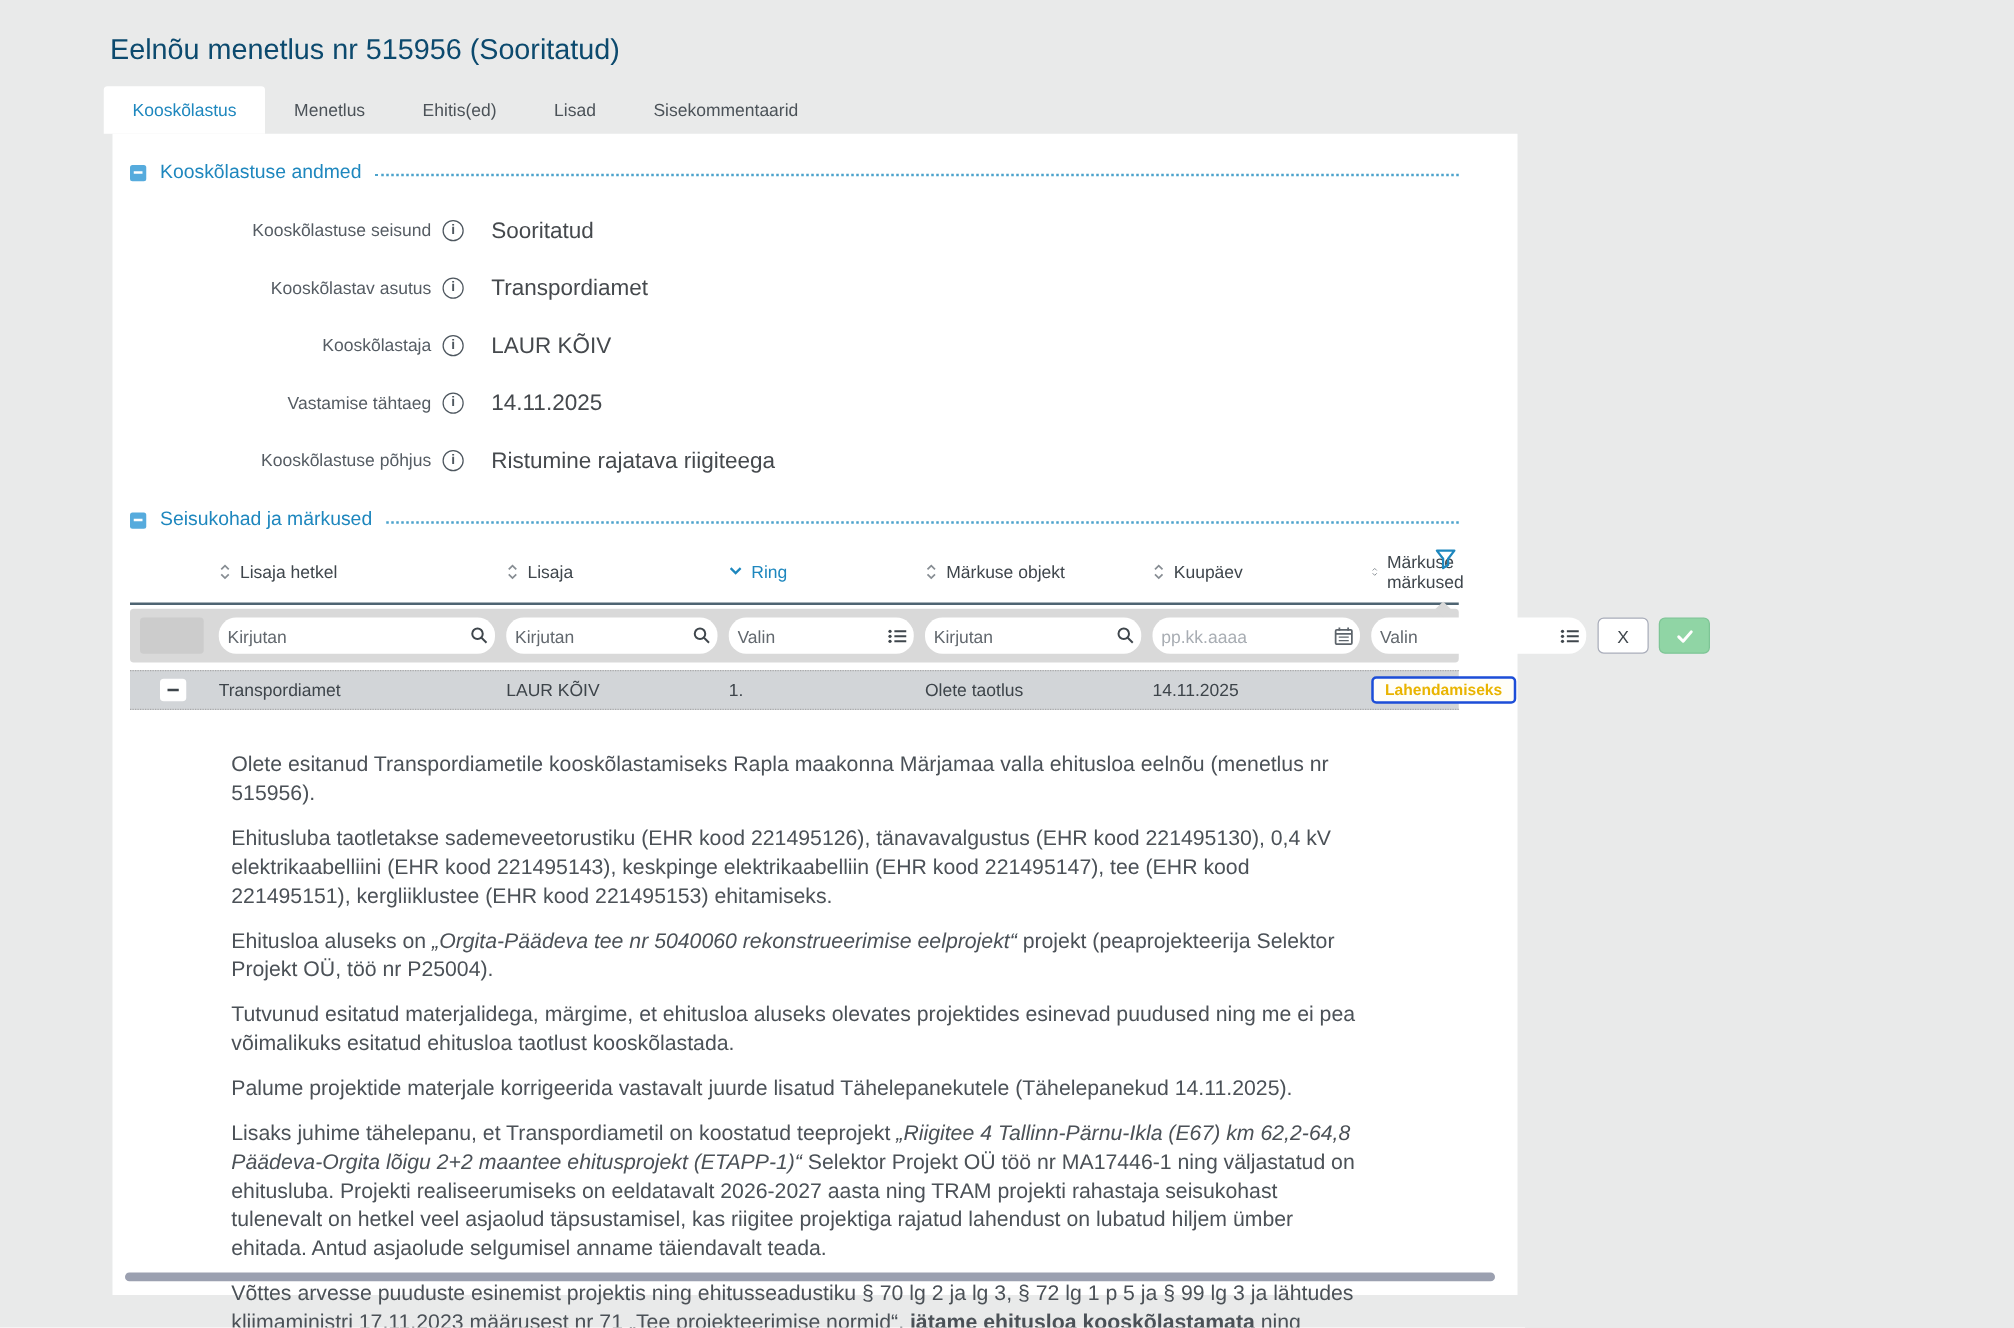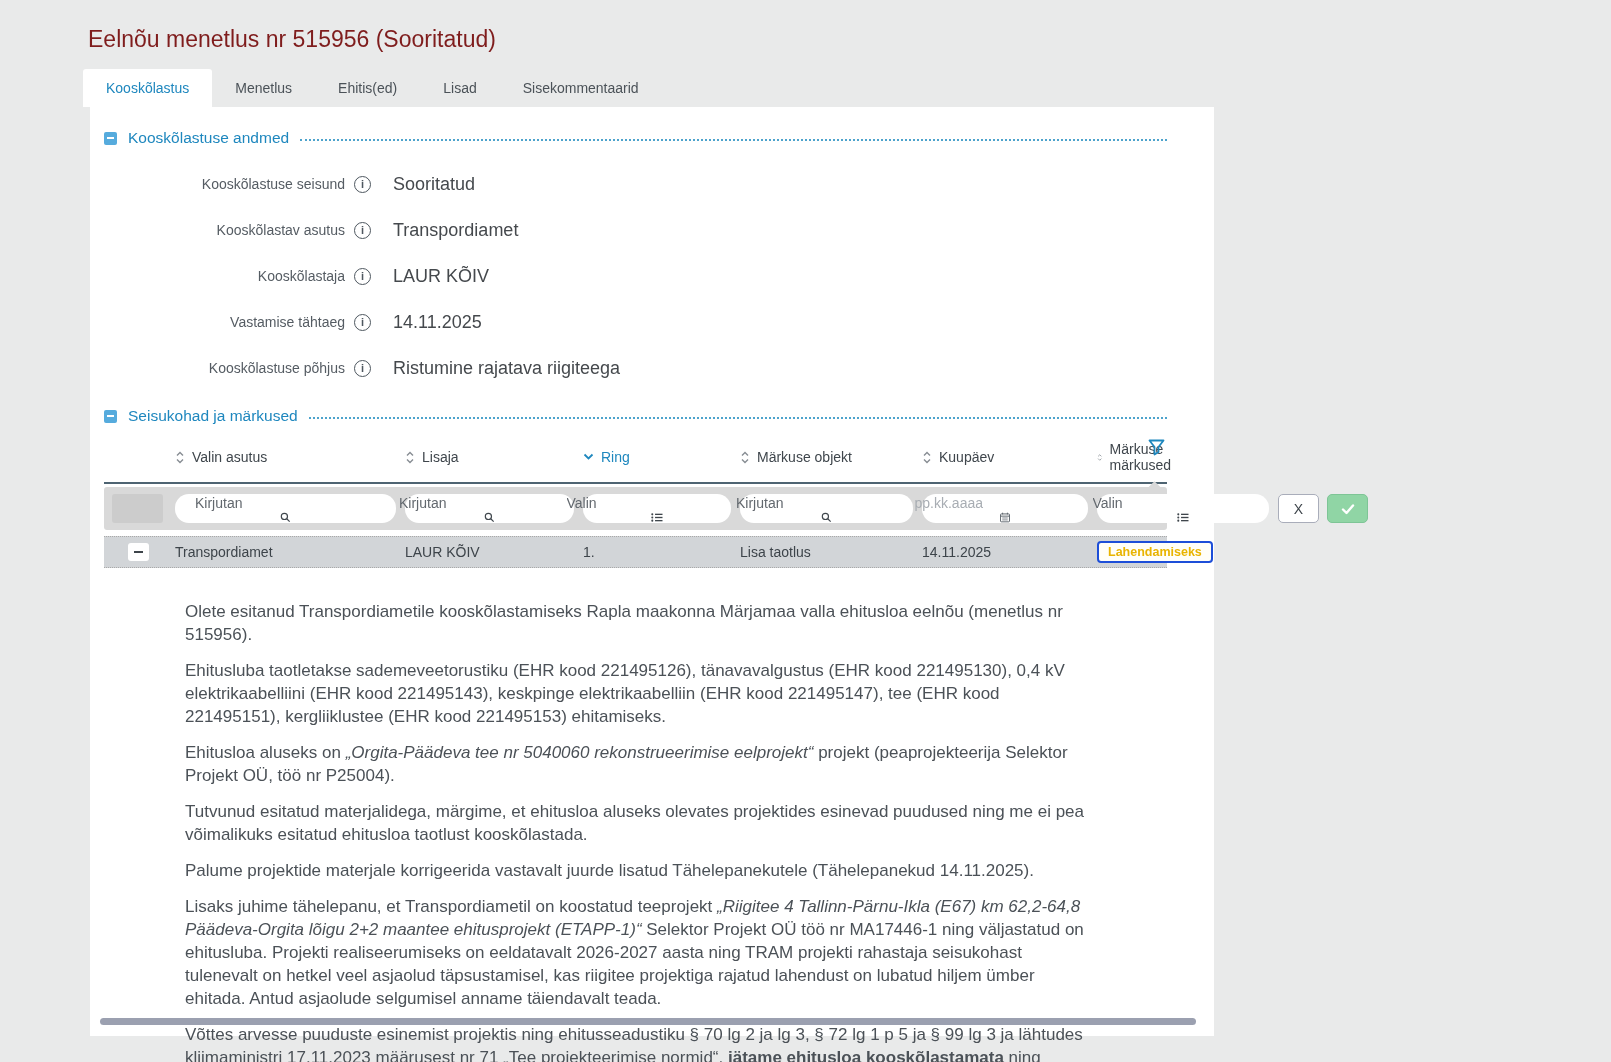--- a/index.html
+++ b/index.html
@@ -4,21 +4,21 @@
 <style>
   * { box-sizing: border-box; }
   html,body { margin:0; padding:0; }
   body {
     width:1611px; height:1062px; overflow:hidden;
     background:#e9eaea;
     font-family:"Liberation Sans", sans-serif;
     color:#4a5056;
   }
   .wrap { padding:26px 0 0 82px; }
-  .page-title { color:#7f1d1d; font-size:23px; font-weight:400; margin:0 0 16px 6px; }
+  .page-title { color:#0c4a6e; font-size:23px; font-weight:400; margin:0 0 16px 6px; }
 
   .tabs { display:flex; margin-left:1px; }
   .tab { padding:11px 23px; font-size:14px; color:#4b5258; cursor:pointer; }
   .tab.active { background:#ffffff; color:#1e87be; border-radius:3px 3px 0 0; }
 
   .panel {
     background:#ffffff; width:1124px; margin-left:8px; height:929px;
     padding:6px 47px 0 14px; position:relative;
   }
 
@@ -40,21 +40,21 @@
 
   .grid { display:grid; grid-template-columns:71px 230px 178px 157px 182px 175px 1fr; align-items:center; }
 
   .thead { border-bottom:2px solid #4e6472; padding:8px 0 9px 0; position:relative; }
   .th { display:flex; align-items:center; gap:7px; font-size:14px; color:#3f464c; cursor:pointer; }
   .th.sorted { color:#1e87be; }
   .funnel-btn { position:absolute; right:2px; top:6px; cursor:pointer; }
 
   .filter-row { background:#d9d9d9; border-radius:3px; padding:7px 0; margin-top:3px; position:relative; }
   .notch { position:absolute; top:-4px; right:8px; width:9px; height:9px; background:#d9d9d9; transform:rotate(45deg); }
-  .f-box { background:#ffffff; border-radius:14px; height:29px; display:flex; align-items:center; padding:0 5px; margin-right:9px;flex-direction:column; }
+  .f-box { background:#ffffff; border-radius:14px; height:29px; display:flex; align-items:center; padding:0 5px; margin-right:9px; }
   .f-box input { border:none; outline:none; flex:1; min-width:0; font-size:14px; color:#4a5056; background:transparent; font-family:"Liberation Sans",sans-serif; }
   .f-box input::placeholder { color:#62686e; opacity:1; }
   .f-box input.light::placeholder { color:#a8adb3; }
   .f-disabled { background:#cccccc; border-radius:3px; height:29px; margin:0 12px 0 8px; }
   .f-last { display:flex; align-items:center; }
   .f-last .f-box { width:172px; flex:0 0 auto; }
   .btn-x { margin-left:auto; width:41px; height:29px; background:#fff; border:1.5px solid #a9adba; border-radius:5px;
     display:flex; align-items:center; justify-content:center; font-size:14px; color:#3f464c; cursor:pointer; }
   .btn-check { margin:0 7px 0 8px; width:41px; height:29px; background:#90d5a5; border:1.5px solid #7ec596; border-radius:5px;
     display:flex; align-items:center; justify-content:center; cursor:pointer; }
@@ -145,21 +145,21 @@
       <span class="leader"></span>
     </div>
 
     <div class="grid thead">
       <div></div>
       <div class="th">
         <svg width="10" height="15" viewBox="0 0 10 15">
             <path d="M2 5.5 L5 2.5 L8 5.5" stroke="#878d93" stroke-width="1.4" fill="none"></path>
             <path d="M2 9.5 L5 12.5 L8 9.5" stroke="#878d93" stroke-width="1.4" fill="none"></path>
           </svg>
-        <span>Valin asutus</span>
+        <span>Lisaja hetkel</span>
       </div>
       <div class="th">
         <svg width="10" height="15" viewBox="0 0 10 15">
             <path d="M2 5.5 L5 2.5 L8 5.5" stroke="#878d93" stroke-width="1.4" fill="none"></path>
             <path d="M2 9.5 L5 12.5 L8 9.5" stroke="#878d93" stroke-width="1.4" fill="none"></path>
           </svg>
         <span>Lisaja</span>
       </div>
       <div class="th sorted">
         <svg width="11" height="8" viewBox="0 0 11 8">
@@ -264,21 +264,21 @@
       </div>
     </div>
 
     <div class="grid data-row">
       <div>
           <div class="minus-btn"></div>
         </div>
       <div>Transpordiamet</div>
       <div>LAUR KÕIV</div>
       <div>1.</div>
-      <div>Lisa taotlus</div>
+      <div>Olete taotlus</div>
       <div>14.11.2025</div>
       <div><span class="badge">Lahendamiseks</span></div>
     </div>
 
     <div class="comment">
       <p><span>Olete esitanud Transpordiametile kooskõlastamiseks Rapla maakonna Märjamaa valla ehitusloa eelnõu (menetlus nr 515956).</span></p>
       <p><span>Ehitusluba taotletakse sademeveetorustiku (EHR kood 221495126), tänavavalgustus (EHR kood 221495130), 0,4 kV elektrikaabelliini (EHR kood 221495143), keskpinge elektrikaabelliin (EHR kood 221495147), tee (EHR kood 221495151), kergliiklustee (EHR kood 221495153) ehitamiseks.</span></p>
       <p><span>Ehitusloa aluseks on </span><span style="font-style: italic;">„Orgita-Päädeva tee nr 5040060 rekonstrueerimise eelprojekt“</span><span> projekt (peaprojekteerija Selektor Projekt OÜ, töö nr P25004).</span></p>
       <p><span>Tutvunud esitatud materjalidega, märgime, et ehitusloa aluseks olevates projektides esinevad puudused ning me ei pea võimalikuks esitatud ehitusloa taotlust kooskõlastada.</span></p>
       <p><span>Palume projektide materjale korrigeerida vastavalt juurde lisatud Tähelepanekutele (Tähelepanekud 14.11.2025).</span></p>

